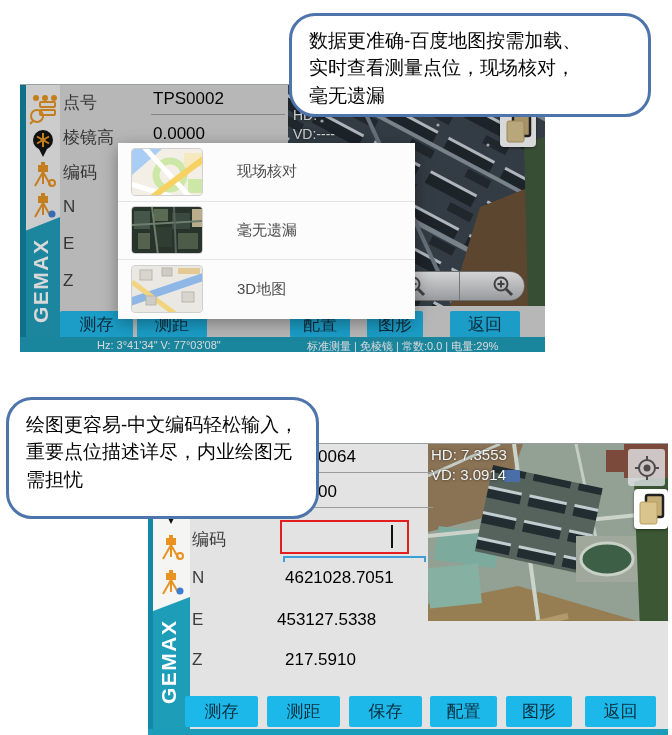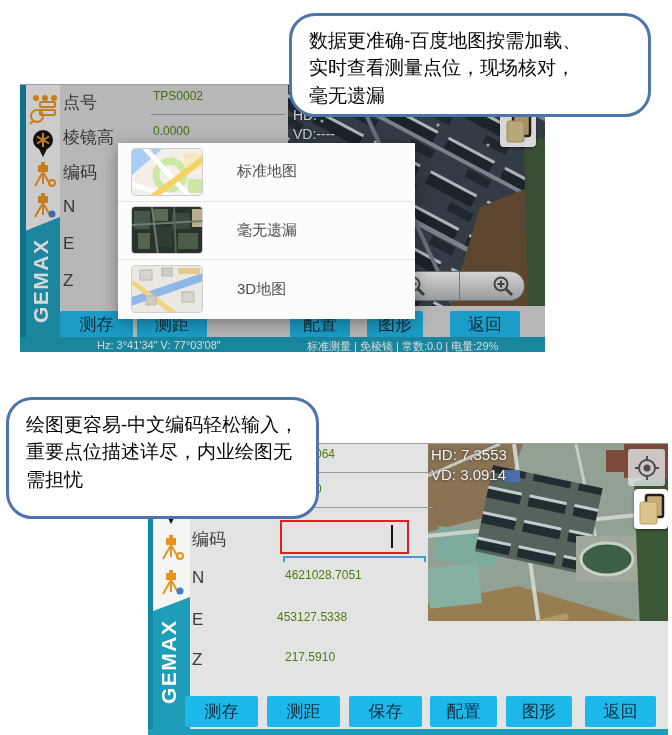--- a/index.html
+++ b/index.html
@@ -12,21 +12,21 @@
           white-space:pre-line;z-index:40}
   
   .shot{position:absolute;overflow:hidden;background:#d8d8d8;border-top:1px solid #9aa0a2}
   .side-strip{position:absolute;left:0;top:0;bottom:0;width:6px;background:#0e83a0;z-index:3}
   .side-icons{position:absolute;left:6px;top:0;bottom:0;width:34px;background:#f1f1f0;z-index:2}
   .side-teal{position:absolute;left:0;width:40px;bottom:0;background:#1d9db8;z-index:4;
              clip-path:polygon(0 16px,100% 0,100% 100%,0 100%)}
   .brand{position:absolute;color:#fff;font-weight:bold;font-size:21px;letter-spacing:1.5px;
          transform:rotate(-90deg);transform-origin:0 0;z-index:5}
   .flabel{position:absolute;font-size:17px;color:#3d3d3d;z-index:2}
-  .fval{position:absolute;font-size:12px;color:#4d7c0f;z-index:2}
+  .fval{position:absolute;font-size:17px;color:#000000;z-index:2}
   .uline{position:absolute;height:1px;background:#9b9b9b;z-index:2}
   .btn{position:absolute;background:#1cb8ea;color:#0a2e3d;font-size:17px;display:flex;
        align-items:center;justify-content:center;border-radius:2px;cursor:pointer;z-index:3}
   .statusbar{position:absolute;left:0;right:0;background:#1b9db9;color:#fff;font-size:11px;z-index:3}
   .map{position:absolute;overflow:hidden;background:#45505a;z-index:1}
   .readout{position:absolute;color:#eef3f5;font-size:14px;line-height:19px;
            text-shadow:0 0 3px rgba(0,0,0,.65);z-index:6}
   .sq-btn{position:absolute;background:#fff;border-radius:4px;display:flex;align-items:center;
           justify-content:center;box-shadow:0 1px 3px rgba(0,0,0,.45);z-index:6;cursor:pointer}
   .loc-btn{position:absolute;background:rgba(225,229,231,.8);border-radius:3px;display:flex;
@@ -211,21 +211,21 @@
               <rect width="72" height="48" fill="#f3efe7"></rect>
               <polygon points="0,0 30,0 0,26" fill="#a9cdf4"></polygon>
               <circle cx="38" cy="26" r="14" fill="none" stroke="#cde8a6" stroke-width="7"></circle>
               <rect x="52" y="4" width="18" height="14" fill="#f6e9bf"></rect>
               <rect x="56" y="30" width="16" height="14" fill="#cde8a6"></rect>
               <path d="M-4,34 L40,48" stroke="#ffffff" stroke-width="5" fill="none"></path>
               <path d="M12,-2 L58,48" stroke="#ffffff" stroke-width="5" fill="none"></path>
               <path d="M18,50 L74,8" stroke="#f7d161" stroke-width="6" fill="none"></path>
             </svg>
         </div>
-        <span class="pop-label">标准地图</span>
+        <span class="pop-label">现场核对</span>
       </div>
       <div class="pop-item">
         <div class="pop-thumb">
           <svg viewBox="0 0 72 48" width="72" height="48">
               <rect width="72" height="48" fill="#27332b"></rect>
               <rect x="2" y="4" width="16" height="18" fill="#45564a"></rect>
               <rect x="22" y="2" width="14" height="12" fill="#596b53"></rect>
               <rect x="40" y="6" width="18" height="16" fill="#3a4a40"></rect>
               <rect x="6" y="26" width="12" height="16" fill="#54624e"></rect>
               <rect x="24" y="20" width="16" height="20" fill="#2f3d33"></rect>

